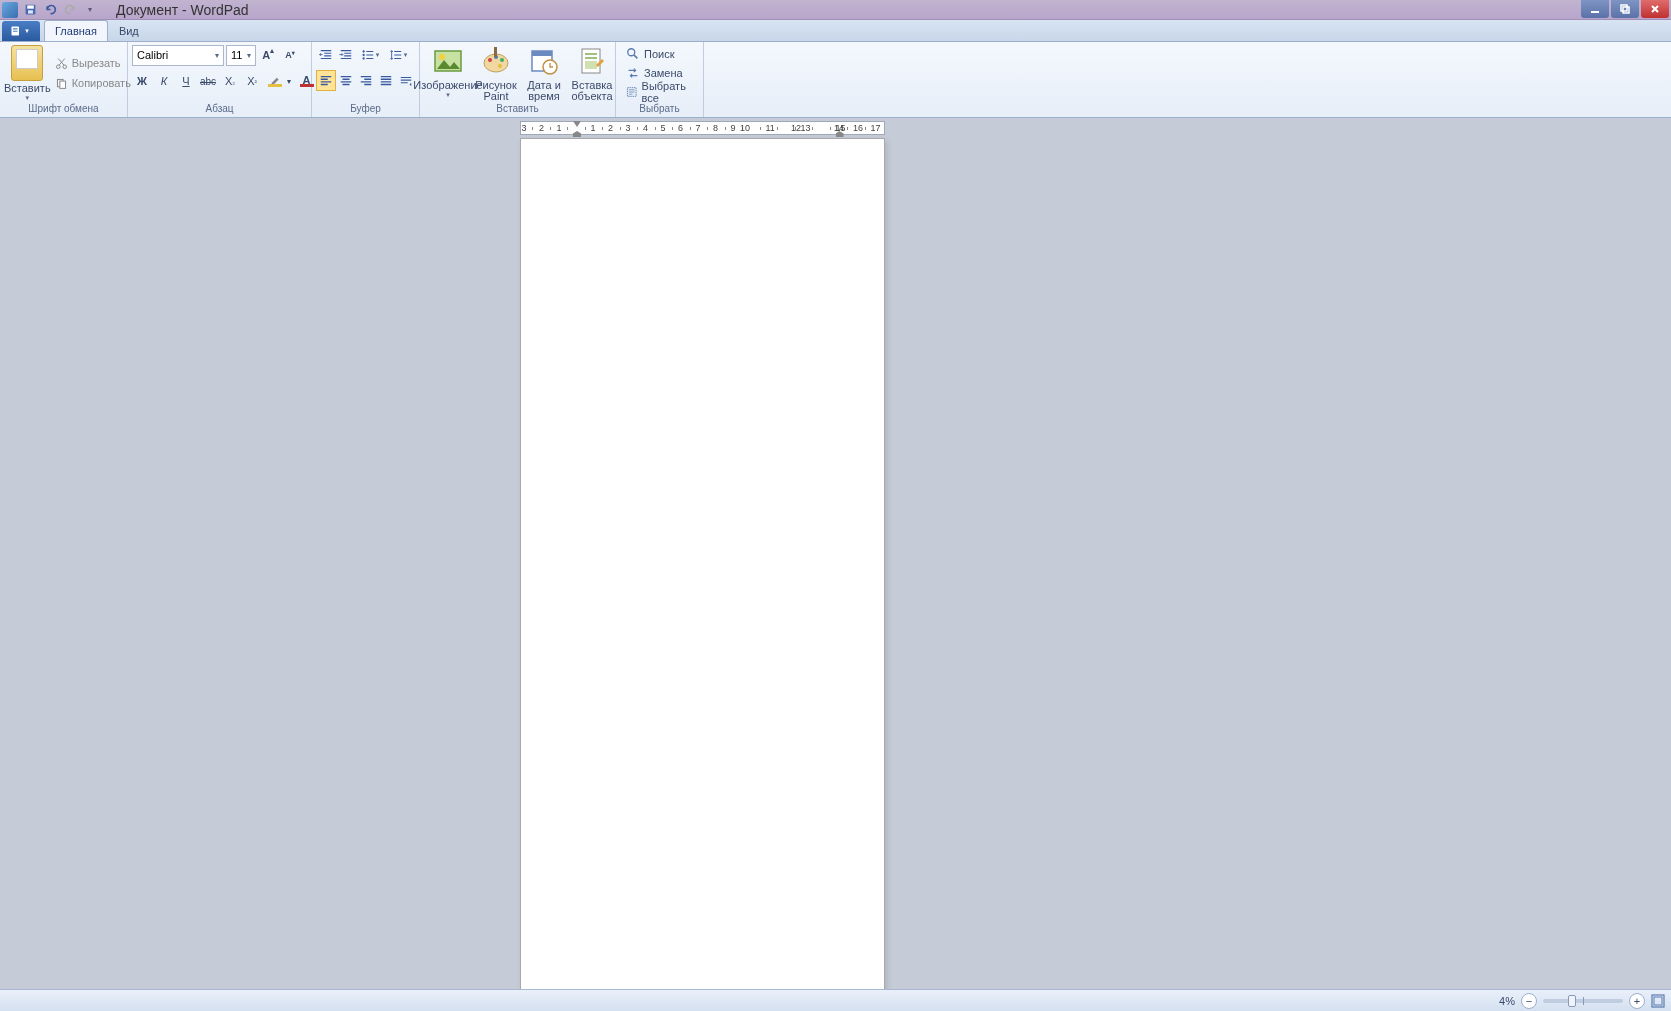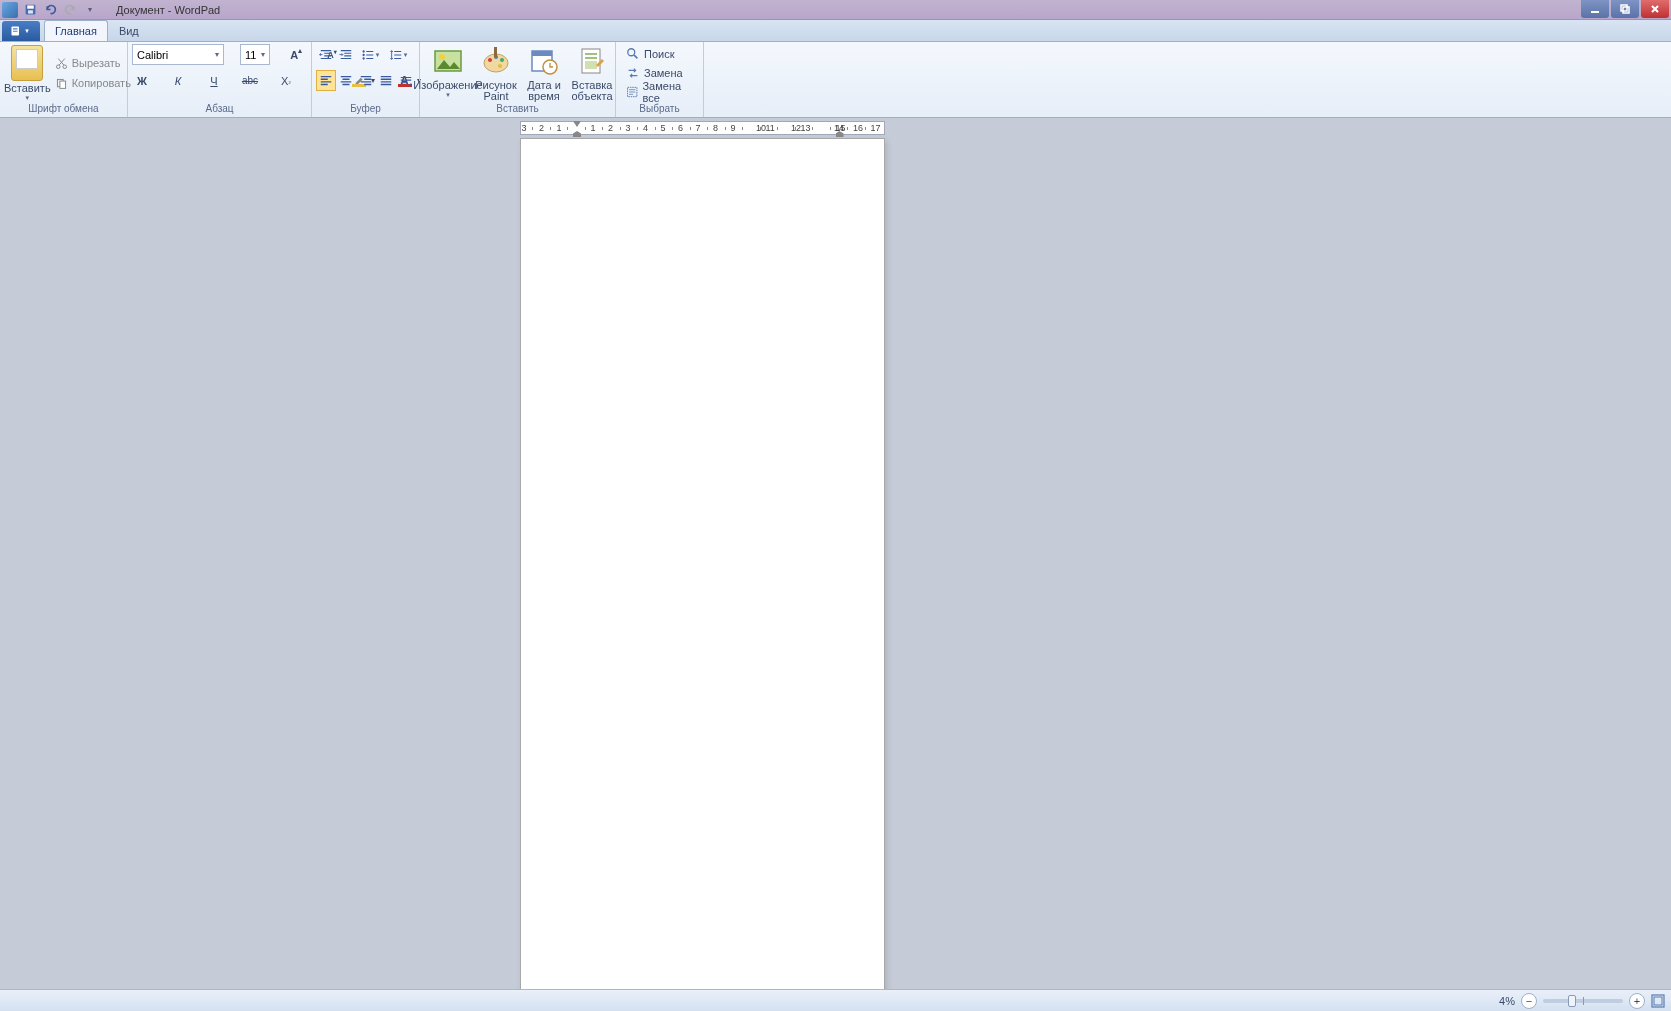--- a/index.html
+++ b/index.html
@@ -17,21 +17,21 @@
   .titlebar .app-icon { width: 16px; height: 16px; background: linear-gradient(135deg,#6aa8e0,#3a6fb0); border-radius:2px; margin-right:3px;}
   .qat-btn {
     width: 18px; height: 16px; margin-right: 2px;
     display: inline-flex; align-items: center; justify-content: center;
     font-size: 11px; color: #4a5680;
   }
   .qat-save { color:#3a5aa0;}
   .qat-undo { color:#3a5aa0;}
   .qat-redo { color:#999;}
   .qat-drop { font-size:8px; color:#5a5a7a;}
-  .title-text { margin-left: 15px; font-size: 11px; color: #333; }
+  .title-text { margin-left: 15px; font-size: 14px; color: #333; }
   .win-controls { position: absolute; right: 0; top: 0; display: flex; height: 18px;}
   .win-btn { width: 28px; height: 18px; display:flex; align-items:center; justify-content:center; font-size:10px; color:#fff; border-radius:0 0 3px 3px; margin-right:2px;}
   .win-min, .win-max { background: linear-gradient(to bottom,#7e94c4,#5a72a8); }
   .win-close { background: linear-gradient(to bottom,#e06c6c,#c03030); }
 
   
   .tabsrow {
     height: 22px;
     background: linear-gradient(to bottom, #d8e4f2, #c8d6ea);
     display: flex; align-items: flex-end;
@@ -87,21 +87,21 @@
   .paste-big .icon { width:32px; height:36px; background: linear-gradient(#f4e2a0,#e8c050); border:1px solid #c4a040; border-radius:3px; position:relative;}
   .paste-big .icon::after { content:''; position:absolute; top:3px; left:4px; right:4px; height:18px; background:#fff; border:1px solid #ccc;}
   .paste-big .lbl { font-size:11px; color:#3a4a6a; margin-top:1px;}
   .paste-big .drop { font-size:7px; color:#5a6a8a;}
   .clip-stack { display:flex; flex-direction:column; justify-content:center; gap:2px; padding-left:4px;}
   .clip-item { display:flex; align-items:center; gap:4px; font-size:11px; color:#888; height:18px;}
   .clip-item svg { width:13px; height:13px;}
 
   
   .font-rows { display:flex; flex-direction:column; gap:4px;}
-  .font-row { display:flex; gap:16px; height:22px;}
+  .font-row { display:flex; gap:2px; align-items:center; height:22px;}
   .font-combo {
     background:#fff; border:1px solid #a8b8d0; height:21px; font-size:11px;
     display:flex; align-items:center; padding:0 4px; position:relative;
   }
   .font-name { width:92px;}
   .font-size { width:30px;}
   .combo-arrow { font-size:8px; color:#5a6a8a; margin-left:auto; padding-left:3px;}
   .sbtn {
     width:20px; height:21px; border:1px solid transparent;
     display:flex; align-items:center; justify-content:center;
@@ -448,21 +448,21 @@
               <path d="M3 5 h8 M9 3 L11 5 L9 7" stroke="#5a7ab0" stroke-width="1.3" fill="none"></path>
               <path d="M13 11 h-8 M7 9 L5 11 L7 13" stroke="#5a7ab0" stroke-width="1.3" fill="none"></path>
             </svg>
           <span>Замена</span>
         </div>
         <div class="edit-item">
           <svg viewBox="0 0 16 16">
               <rect x="2" y="2" width="12" height="12" fill="none" stroke="#5a7ab0" stroke-width="1.2" stroke-dasharray="2 1"></rect>
               <path d="M4 5h8M4 8h8M4 11h5" stroke="#5a7ab0" stroke-width="1"></path>
             </svg>
-          <span>Замена все</span>
+          <span>Выбрать все</span>
         </div>
       </div>
     </div>
     <div class="group-label">Выбрать</div>
   </div>
 
 </div>
 
 <div class="doc-area">
   <div class="ruler" id="ruler">
@@ -508,21 +508,21 @@
       </div>
       <div style="position: absolute; left: 186.25px; top: 5px; width: 1px; height: 3px; background: rgb(136, 136, 136);"></div>
       <div class="ruler-tick" style="left: 192px;">
         <span class="ruler-num">8</span>
       </div>
       <div style="position: absolute; left: 203.75px; top: 5px; width: 1px; height: 3px; background: rgb(136, 136, 136);"></div>
       <div class="ruler-tick" style="left: 209.5px;">
         <span class="ruler-num">9</span>
       </div>
       <div style="position: absolute; left: 221.25px; top: 5px; width: 1px; height: 3px; background: rgb(136, 136, 136);"></div>
-      <div class="ruler-tick" style="left: 235px;">
+      <div class="ruler-tick" style="left: 219px;">
         <span class="ruler-num">10</span>
       </div>
       <div style="position: absolute; left: 238.75px; top: 5px; width: 1px; height: 3px; background: rgb(136, 136, 136);"></div>
       <div class="ruler-tick" style="left: 244.5px;">
         <span class="ruler-num">11</span>
       </div>
       <div style="position: absolute; left: 256.25px; top: 5px; width: 1px; height: 3px; background: rgb(136, 136, 136);"></div>
       <div class="ruler-tick" style="left: 270px;">
         <span class="ruler-num">12</span>
       </div>

